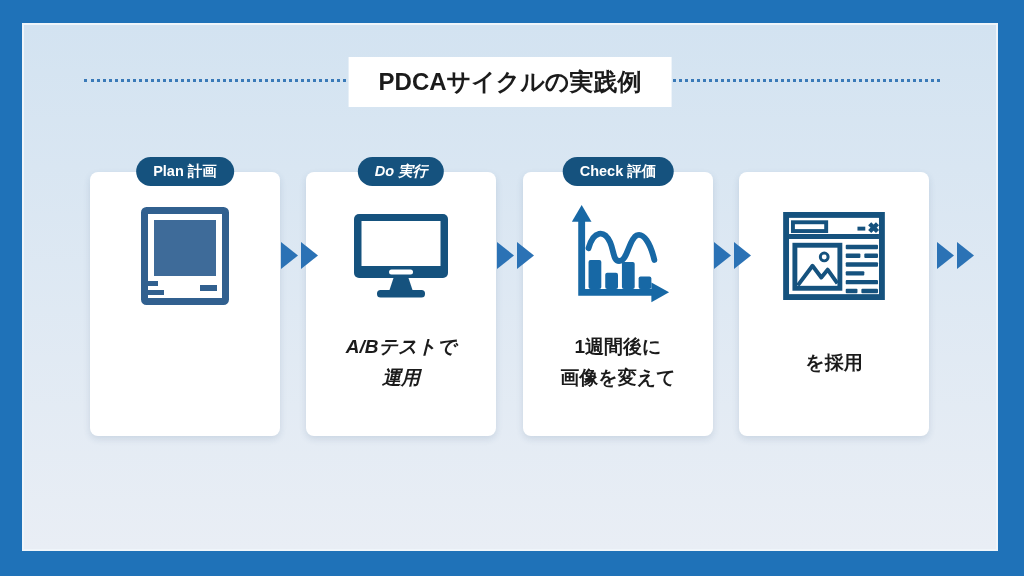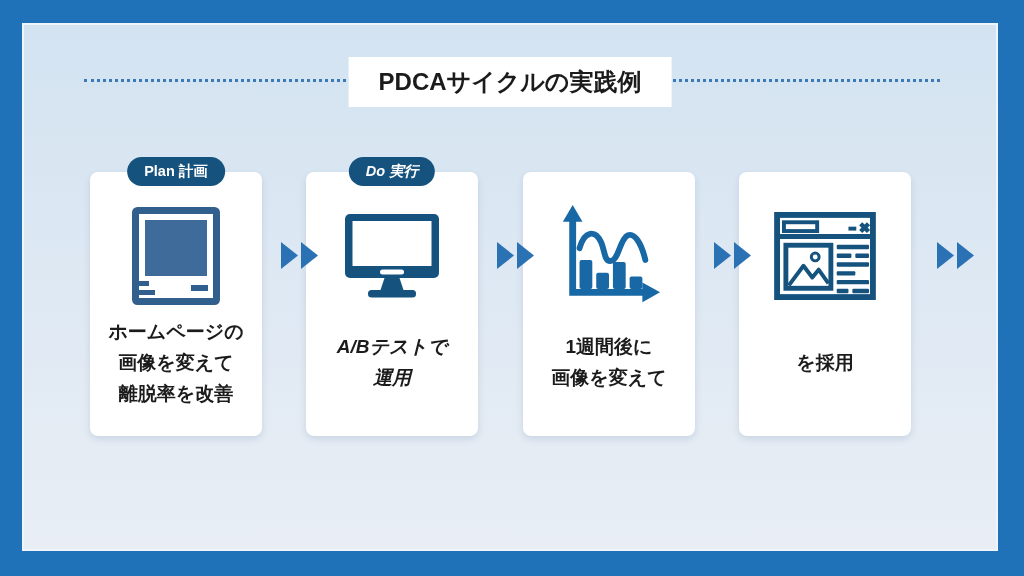--- a/index.html
+++ b/index.html
@@ -25,21 +25,21 @@
     border-top:3px dotted var(--dotted-line);
   }
   .title-box{
     position:absolute;top:32px;left:50%;transform:translateX(-50%);
     background:var(--title-bg);padding:9px 30px;z-index:2;text-align:center;
   }
   .title-box h1{
     margin:0;font-size:24px;font-weight:700;color:var(--text-dark);white-space:nowrap;
   }
   .card{
-    position:absolute;top:147px;width:172px;height:264px;
+    position:absolute;top:147px;width:190px;height:264px;
     background:var(--card-bg);border-radius:8px;
     box-shadow:0 3px 7px rgba(40,80,120,.14);
     padding-left:40px;
   }
   .card-1{left:66px;} .card-2{left:282px;font-style:italic;} .card-3{left:499px;} .card-4{left:715px;}
   .badge{
     position:absolute;top:-15px;left:50%;transform:translateX(-50%);
     background:var(--badge-bg);color:#ffffff;font-weight:700;font-size:14.5px;
     height:29px;line-height:29px;padding:0 17px;border-radius:15px;white-space:nowrap;
   }
@@ -77,45 +77,41 @@
     <div class="badge">Plan 計画</div>
     <div class="icon-box">
       <svg width="90" height="102" viewBox="0 0 90 100" aria-hidden="true">
         <rect class="ssd" x="4.5" y="4.5" width="81" height="91" rx="2" stroke-width="7"></rect>
         <rect class="fs" x="14" y="14" width="62" height="56"></rect>
         <rect class="fsd" x="8" y="75" width="10" height="5"></rect>
         <rect class="fsd" x="8" y="84" width="16" height="5"></rect>
         <rect class="fsd" x="60" y="79" width="17" height="6"></rect>
       </svg>
     </div>
-    <div class="card-text">
-      <div>ホームページの</div>
-      <div>画像を変えて</div>
-      <div>離脱率を改善</div>
-    </div>
   </section>
 
   <section class="card card-2">
     <div class="badge">Do 実行</div>
     <div class="icon-box">
       <svg width="100" height="92" viewBox="0 0 100 92" aria-hidden="true">
         <rect class="fd" x="3" y="4" width="94" height="64" rx="5"></rect>
         <rect class="white" x="10.5" y="11" width="79" height="45"></rect>
         <rect class="white" x="38" y="59.5" width="24" height="5" rx="2.5"></rect>
         <path class="fd" d="M42.5 68 H57.5 L61.5 80 H38.5 Z"></path>
         <rect class="fd" x="26" y="80" width="48" height="7.5" rx="3.5"></rect>
       </svg>
     </div>
     <div class="card-text">
       <div>A/Bテストで</div>
       <div>運用</div>
     </div>
   </section>
 
   <section class="card card-3">
+    <div class="badge">Check 評価</div>
     <div class="icon-box">
       <svg width="108" height="108" viewBox="0 0 110 110" aria-hidden="true">
         <path class="sc" d="M18 16 V92 H91" stroke-width="7"></path>
         <polygon class="fc" points="18,3 8,20 28,20"></polygon>
         <polygon class="fc" points="107,92 89,82 89,102"></polygon>
         <rect class="fc" x="25" y="59" width="13" height="29.5" rx="2"></rect>
         <rect class="fc" x="42" y="72" width="13" height="16.5" rx="2"></rect>
         <rect class="fc" x="59" y="61" width="13" height="27.5" rx="2"></rect>
         <rect class="fc" x="76" y="76" width="13" height="12.5" rx="2"></rect>
         <path class="sc" d="M25 47 C30 29 41 28 47 41 C51 50 50 61 57 60 C65 59 66 38 74 34 C81 31 88 42 92 59" stroke-width="6" stroke-linecap="round"></path>

